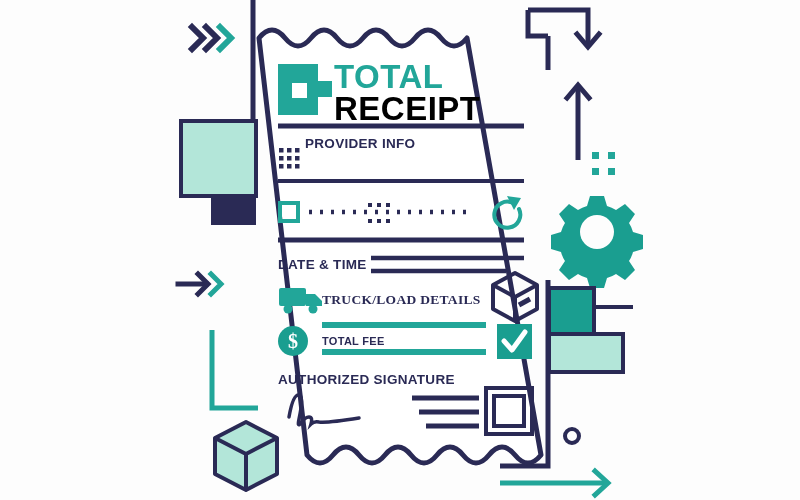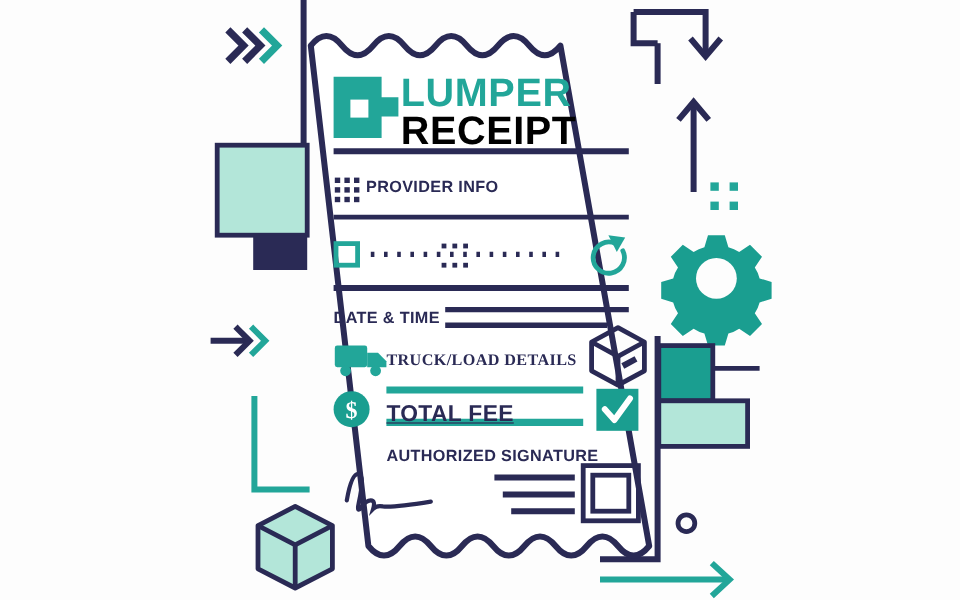--- a/index.html
+++ b/index.html
@@ -7,25 +7,25 @@
     width:800px;height:500px;
     background:#fdfdfd;
     font-family:"Liberation Sans", sans-serif;
     overflow:hidden;
   }
   #stage{position:relative;width:800px;height:500px;}
   #art{position:absolute;left:0;top:0;}
   .txt{position:absolute;font-weight:bold;color:#2a2a55;letter-spacing:.3px;white-space:nowrap;}
   #t-lumper{left:334px;top:58px;font-size:33px;color:#22a699;letter-spacing:.5px;}
   #t-receipt{left:334px;top:90px;font-size:33px;color:#000000;letter-spacing:.5px;}
-  #t-provider{left:305px;top:148px;font-size:13.5px;text-align:center;}
+  #t-provider{left:305px;top:136px;font-size:13.5px;text-align:center;}
   #t-datetime{left:278px;top:257px;font-size:13.5px;text-align:right;}
   #t-truck{left:322px;top:292px;font-size:13.5px;font-family:Liberation Serif, serif;}
-  #t-fee{left:322px;top:335px;font-size:19px;text-decoration:underline;}
-  #t-sign{left:278px;top:372px;font-size:13.5px;margin-left:44px;}
+  #t-fee{left:322px;top:335px;font-size:11px;}
+  #t-sign{left:278px;top:372px;font-size:13.5px;}
 </style>
 </head>
 <body>
 
 <div id="stage">
 
   <svg id="art" width="800" height="500" viewBox="0 0 800 500">
 
     <rect x="0" y="0" width="800" height="500" fill="#fdfdfd"></rect>
 
@@ -181,21 +181,21 @@
       <path d="M419 412 L479 412"></path>
       <path d="M426 426 L479 426"></path>
     </g>
 
     <g fill="none" stroke="#2a2a55">
       <rect x="486" y="388" width="46" height="46" stroke-width="4"></rect>
       <rect x="494" y="396" width="30" height="30" stroke-width="4"></rect>
     </g>
   </svg>
 
-  <div class="txt" id="t-lumper">LUMPER</div>
+  <div class="txt" id="t-lumper">TOTAL</div>
   <div class="txt" id="t-receipt">RECEIPT</div>
   <div class="txt" id="t-provider">PROVIDER INFO</div>
   <div class="txt" id="t-datetime">DATE &amp; TIME</div>
   <div class="txt" id="t-truck">TRUCK/LOAD DETAILS</div>
   <div class="txt" id="t-fee">TOTAL FEE</div>
   <div class="txt" id="t-sign">AUTHORIZED SIGNATURE</div>
 
 </div>
 
 </body></html>

